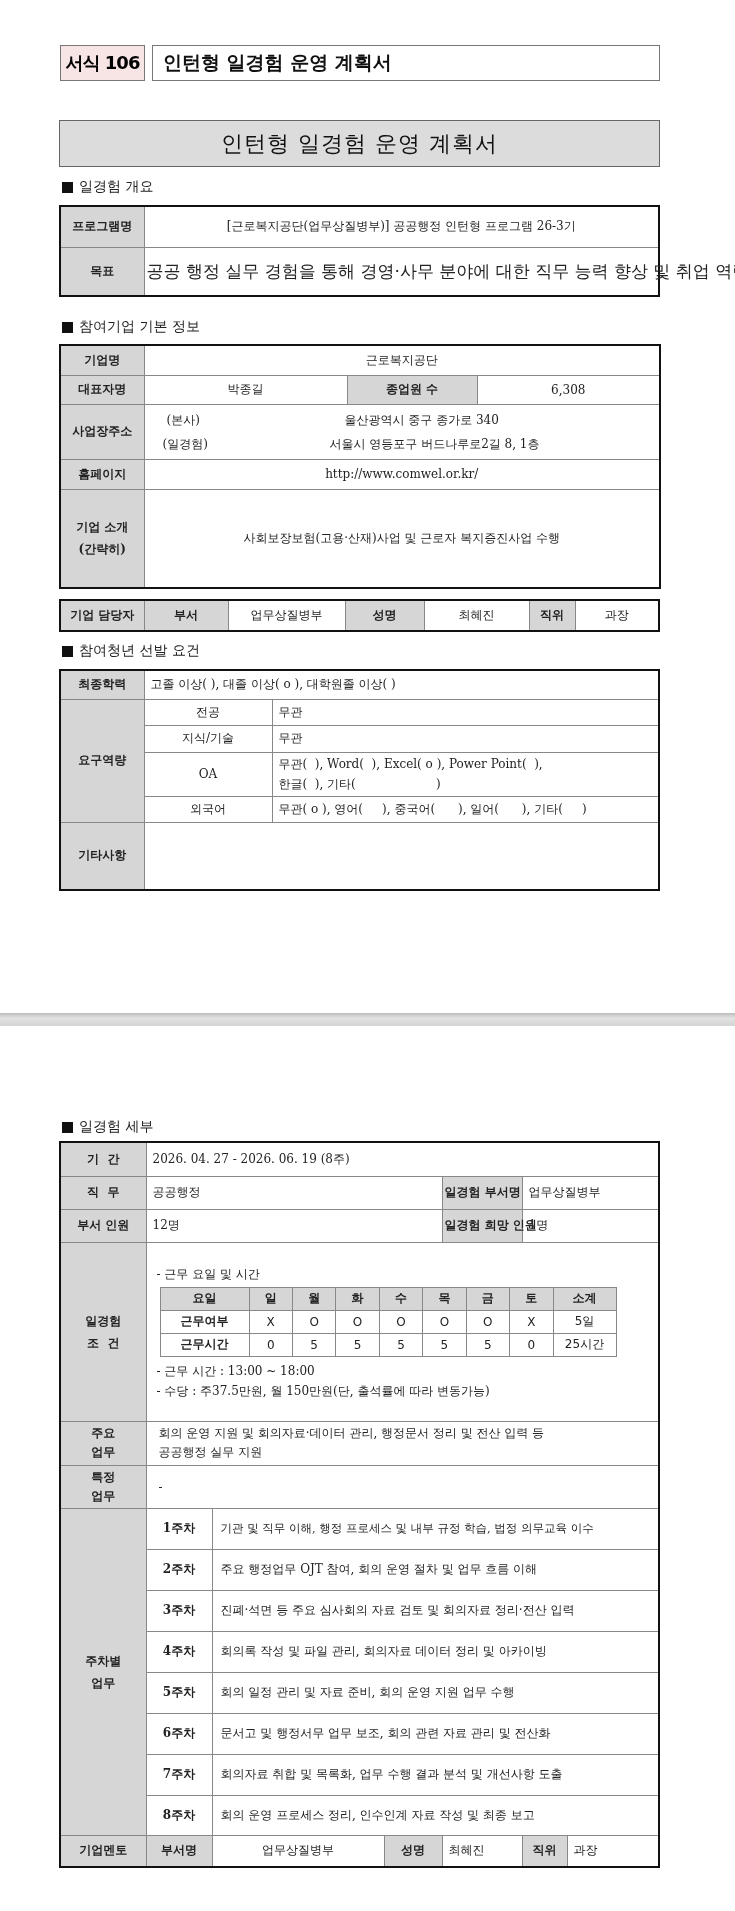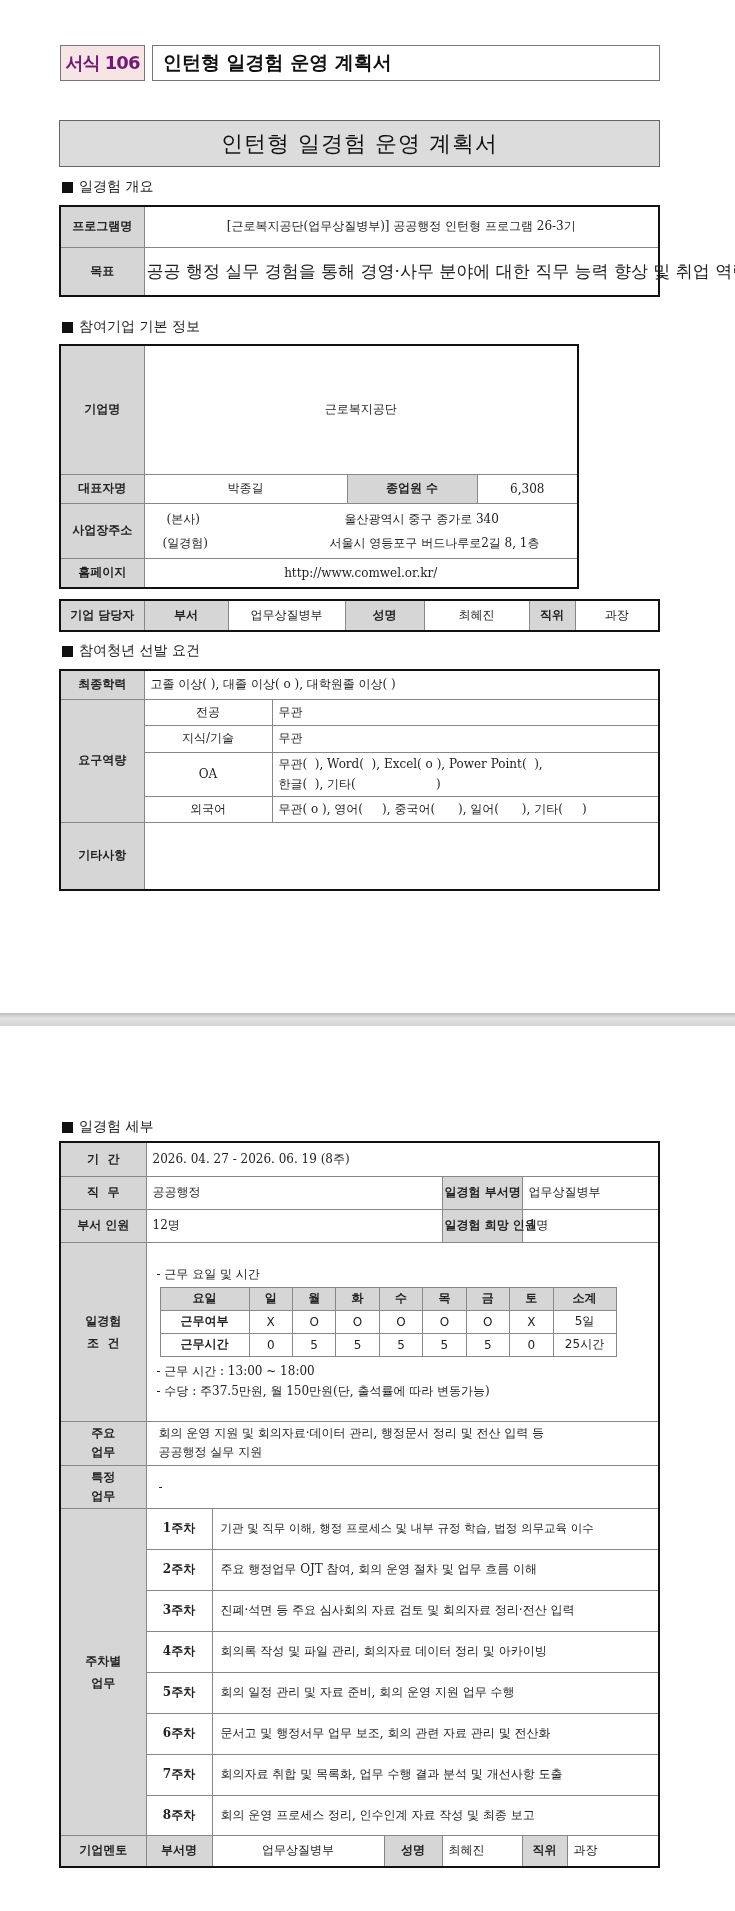--- a/index.html
+++ b/index.html
@@ -1,18 +1,18 @@
 <!DOCTYPE html>
 <html><head>
 <meta charset="utf-8">
 <style>
   html, body { margin:0; padding:0; background:#fff; }
   body { width:735px; height:1911px; position:relative; font-family:"DejaVu Serif", serif; color:#222; overflow:hidden; }
   .abs { position:absolute; }
-  .form-badge { left:60px; top:45px; width:85px; height:36px; background:#f7e4e4; border:1px solid #777; box-sizing:border-box; display:flex; align-items:center; justify-content:center; font-family:"DejaVu Sans", sans-serif; font-weight:bold; font-size:18px; letter-spacing:-1px; color:#701a75; }
+  .form-badge { left:60px; top:45px; width:85px; height:36px; background:#f7e4e4; border:1px solid #777; box-sizing:border-box; display:flex; align-items:center; justify-content:center; font-family:"DejaVu Sans", sans-serif; font-weight:bold; font-size:18px; letter-spacing:-1px; color:#000000; }
   .form-title { left:152px; top:45px; width:508px; height:36px; border:1px solid #777; box-sizing:border-box; display:flex; align-items:center; padding-left:10px; font-family:"DejaVu Sans", sans-serif; font-weight:bold; font-size:19px; color:#111; }
   .doc-title { left:59px; top:120px; width:601px; height:47px; background:#dcdcdc; border:1px solid #666; box-sizing:border-box; display:flex; align-items:center; justify-content:center; font-size:22px; color:#111; letter-spacing:1px; }
   .sec-head { left:62px; font-size:14px; color:#222; display:flex; align-items:center; gap:6px; }
   .sec-head .sq { width:11px; height:11px; background:#111; display:inline-block; }
   table { border-collapse:collapse; position:absolute; font-size:12px; table-layout:fixed; }
   table.outer { border:2px solid #111; }
   td { border:1px solid #888; padding:0 6px; height:100%; }
   td.h { background:#d6d6d6; text-align:center; font-weight:bold; color:#222; }
   td.c { text-align:center; }
   td.l { text-align:left; }
@@ -48,21 +48,21 @@
     <td class="h">목표</td>
     <td class="c" style="padding:0 2px; font-size:17px; white-space:nowrap;">공공 행정 실무 경험을 통해 경영·사무 분야에 대한 직무 능력 향상 및 취업 역량 강화</td>
   </tr>
 </tbody>
   </table>
 
 <div class="abs sec-head" style="top:318px;">
   <span class="sq"></span>
   <span>참여기업 기본 정보</span>
 </div>
-<table class="outer" style="left:59px; top:344px; width:520px; height:245px;">
+<table class="outer" style="left:59px; top:344px; width:602px; height:245px;">
   <colgroup>
       <col style="width:84px">
       <col style="width:203px">
       <col style="width:130px">
       <col>
     </colgroup>
   <tbody>
       <tr style="height:30px">
     <td class="h">기업명</td>
     <td class="c" colspan="3">근로복지공단</td>
@@ -82,20 +82,27 @@
       </div>
       <div style="position:relative; height:24px; line-height:24px;">
         <span style="position:absolute; left:18px;">(일경험)</span>
         <span style="position:absolute; left:185px;">서울시 영등포구 버드나루로2길 8, 1층</span>
       </div>
     </td>
   </tr>
   <tr style="height:30px">
     <td class="h">홈페이지</td>
     <td class="c" colspan="3">http://www.comwel.or.kr/</td>
+  </tr>
+  <tr style="height:99px">
+    <td class="h" style="line-height:22px;">
+      <span class="line">기업 소개</span>
+      <span class="line">(간략히)</span>
+    </td>
+    <td class="c" colspan="3">사회보장보험(고용·산재)사업 및 근로자 복지증진사업 수행</td>
   </tr>
 </tbody>
   </table>
 
 <table class="outer" style="left:59px; top:599px; width:601px; height:33px;">
   <colgroup>
       <col style="width:84px">
       <col style="width:84px">
       <col style="width:117px">
       <col style="width:79px">

